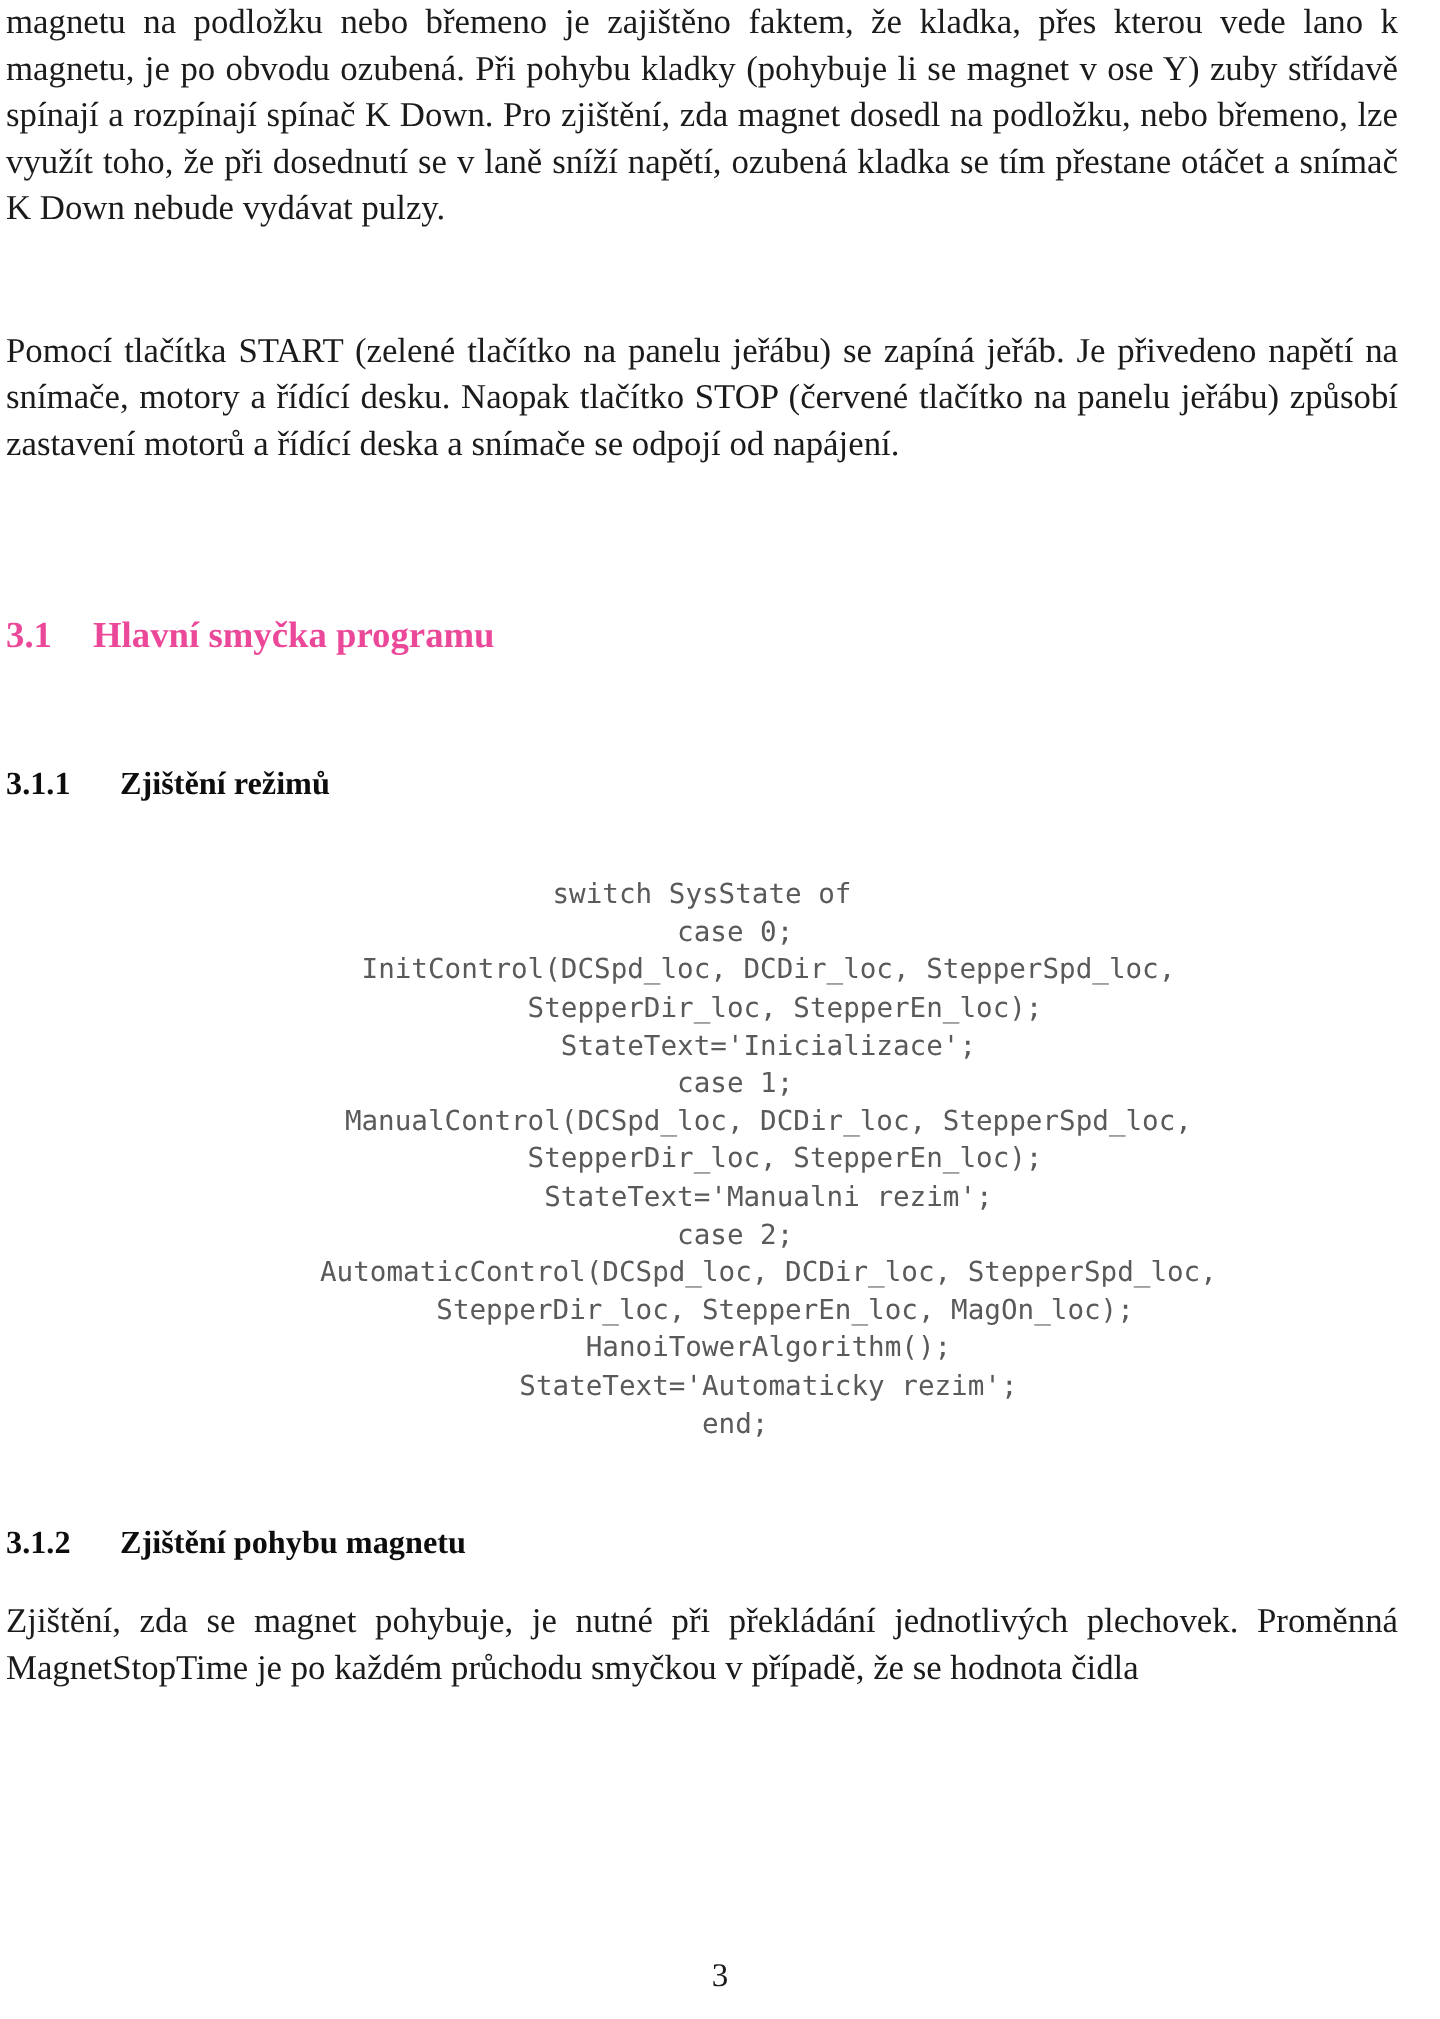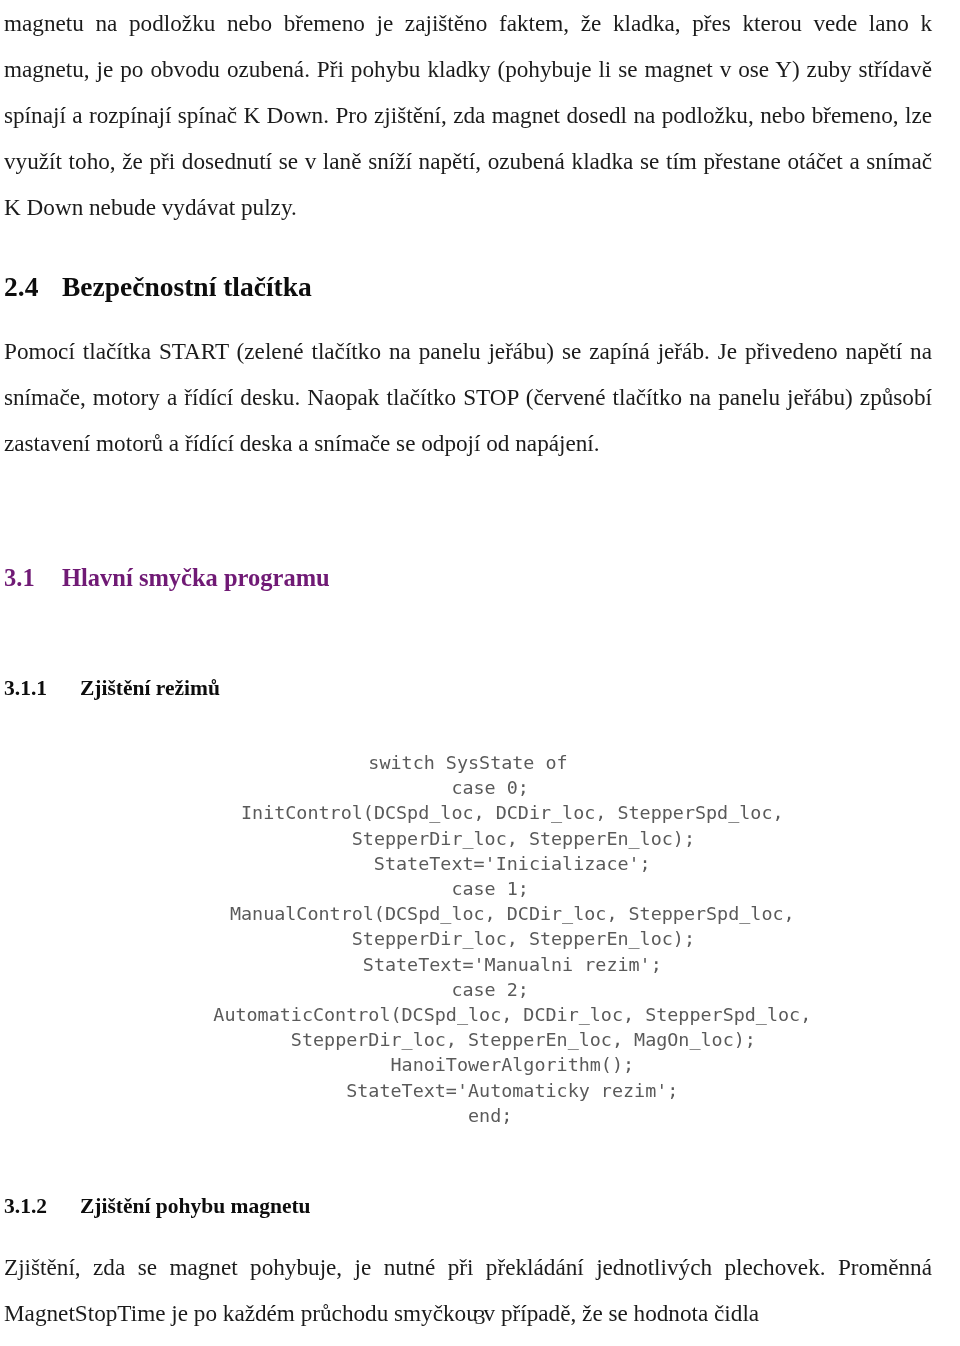--- a/index.html
+++ b/index.html
@@ -22,21 +22,21 @@
     position: absolute;
     left: 4px;
     top: 0px;
     width: 928px;
   }
 
   
   p.body {
     margin: 0;
     font-size: 23.2px;
-    line-height: 46px;
+    line-height: 31px;
     text-align: justify;
     text-justify: inter-word;
     color: #1b1b1b;
     hyphens: none;
   }
 
   
   h2.sec {
     margin: 0;
     font-size: 27.5px;
@@ -47,37 +47,36 @@
   }
   h2.sec .num {
     display: inline-block;
     min-width: 58px;
   }
   h3.subsec {
     margin: 0;
     font-size: 24.5px;
     font-weight: bold;
     line-height: 32px;
-    color: #701a75;
+    color: #ec4899;
   }
   h3.subsec .num {
     display: inline-block;
     min-width: 58px;
   }
   h4.subsubsec {
     margin: 0;
     font-size: 21.5px;
     font-weight: bold;
     line-height: 28px;
     color: #0d0d0d;
   }
   h4.subsubsec .num {
     display: inline-block;
     min-width: 76px;
-    margin-top: 12px;
   }
 
   
   .sp-24 { height: 24px; }
   .sp-40 { height: 40px; }
   .sp-44 { height: 44px; }
   .sp-52 { height: 52px; }
 
   
   pre.code {
@@ -107,23 +106,20 @@
 </head>
 <body>
 
 <div class="page">
   <div class="content">
 
     <p class="body">magnetu na podložku nebo břemeno je zajištěno faktem, že kladka, přes kterou vede lano k magnetu, je po obvodu ozubená. Při pohybu kladky (pohybuje li se magnet v ose Y) zuby střídavě spínají a rozpínají spínač K Down. Pro zjištění, zda magnet dosedl na podložku, nebo břemeno, lze využít toho, že při dosednutí se v laně sníží napětí, ozubená kladka se tím přestane otáčet a snímač K Down nebude vydávat pulzy.</p>
 
     <div class="sp-40"></div>
 
-    <h2 class="sec">
-      <span class="num">2.4</span><span>Bezpečnostní tlačítka</span>
-    </h2>
 
     <div class="sp-24"></div>
 
     <p class="body">Pomocí tlačítka START (zelené tlačítko na panelu jeřábu) se zapíná jeřáb. Je přivedeno napětí na snímače, motory a řídící desku. Naopak tlačítko STOP (červené tlačítko na panelu jeřábu) způsobí zastavení motorů a řídící deska a snímače se odpojí od napájení.</p>
 
     <div class="sp-52"></div>
 
 
     <div class="sp-44"></div>
 

